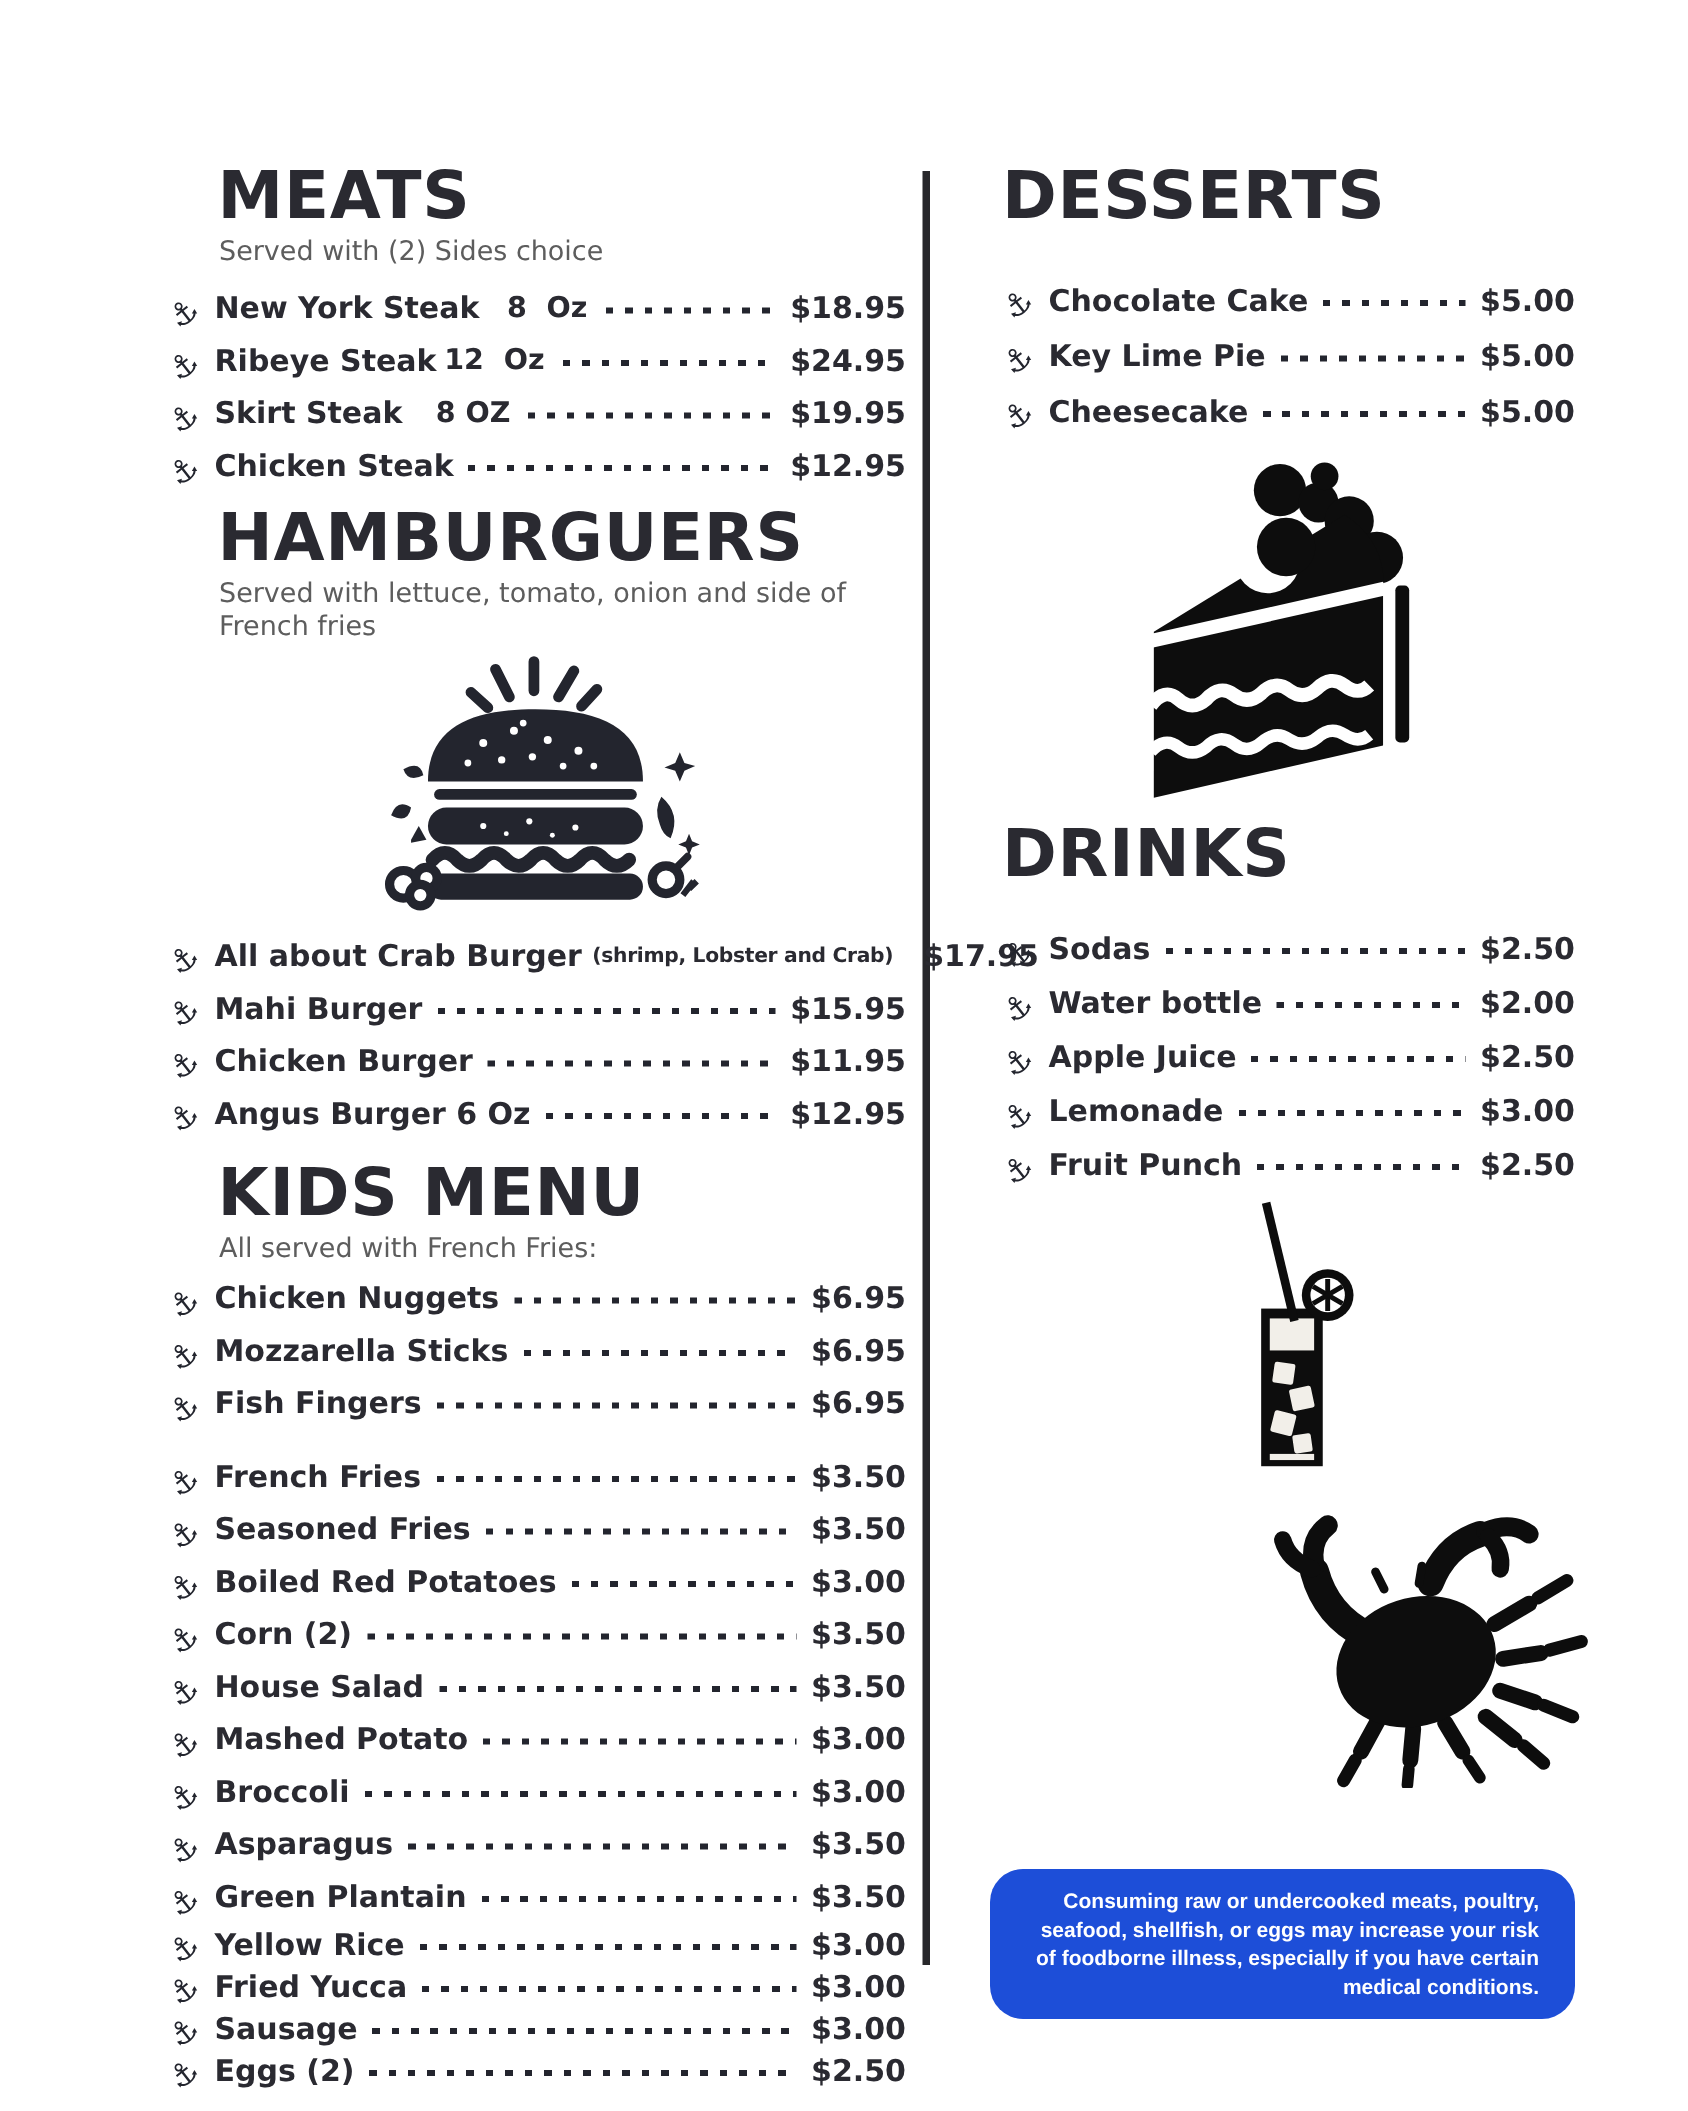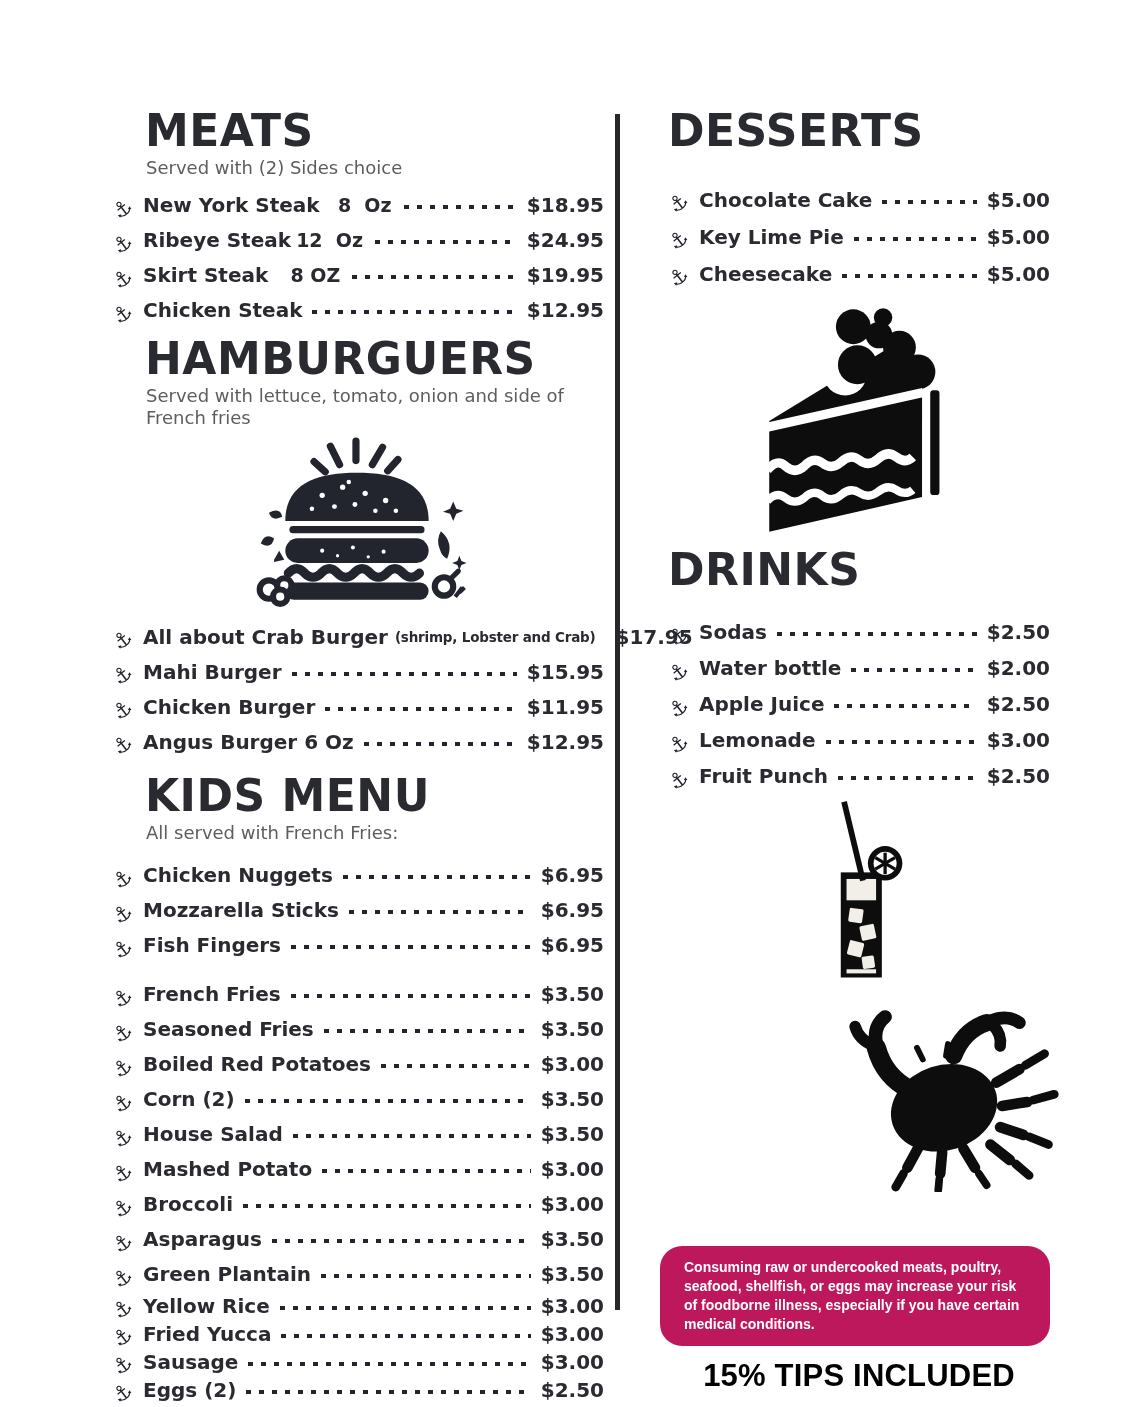--- a/index.html
+++ b/index.html
@@ -39,39 +39,39 @@
   .leader{
     flex:1 1 auto;height:4px;margin:4px 10px 0 10px;
     background-image:repeating-linear-gradient(90deg,var(--ink) 0 5px,transparent 5px 13px);
   }
   .price{font-size:20px;font-weight:700;white-space:nowrap;}
 
   
   .sec-meats{margin-top:0;}
   .sec-hamburguers{margin-top:8px;}
   .sec-kids-menu{margin-top:14px;}
-  .sec-kids-menu .section-subtitle{margin-bottom:14px;}
+  .sec-kids-menu .section-subtitle{margin-bottom:4px;}
   .sec-side-orders{margin-top:12px;}
   .sec-side-orders .rows{margin-top:14px;}
   .sec-side-orders .row:nth-child(n+10){height:28px;}
   .sec-desserts .rows{margin-top:27px;}
   .sec-desserts .row{height:37px;}
   .sec-drinks .rows{margin-top:21px;}
   .sec-drinks .row{height:36px;}
 
   .ill-burger-wrap{width:236px;margin:4px auto 6px;}
   .ill-cake-wrap{width:195px;margin:4px 0 6px 95px;}
   .ill-drinks-wrap{position:relative;height:424px;margin-top:14px;}
   .ill-glass{position:absolute;left:158px;top:-8px;width:78px;}
   .ill-crab{position:absolute;left:162px;top:176px;width:232px;}
 
   .warning-box{
-    background:#be185d;color:#fff;border-radius:22px;
+    background:#1d4ed8;color:#fff;border-radius:22px;
     margin:14px 0 0 -8px;width:calc(100% + 8px);box-sizing:border-box;
-    padding:12px 24px;text-align:left;
+    padding:12px 24px;text-align:right;
     font-family:"Liberation Sans",sans-serif;font-size:14px;font-weight:700;line-height:1.35;
   }
   .tips-line{
     font-family:"Liberation Sans",sans-serif;font-size:31px;font-weight:700;color:#000;
     text-align:center;margin-top:12px;letter-spacing:.2px;white-space:nowrap;
   }
 </style>
 </head>
 <body>
 
@@ -493,14 +493,13 @@
       </g>
       <ellipse cx="118" cy="128" rx="56" ry="44" transform="rotate(-18 118 128)" fill="#0d0d0d"></ellipse>
       <path d="M96,78 L90,66 M120,74 L122,62" stroke="#0d0d0d" stroke-width="6" stroke-linecap="round" fill="none"></path>
     </svg>
   </div>
 </div>
 </div>
   <div class="warning-box">
     <span>Consuming raw or undercooked meats, poultry, seafood, shellfish, or eggs may increase your risk of foodborne illness, especially if you have certain medical conditions.</span>
   </div>
-  <div class="tips-line">15% TIPS INCLUDED</div>
 </div>
 
 </body></html>

